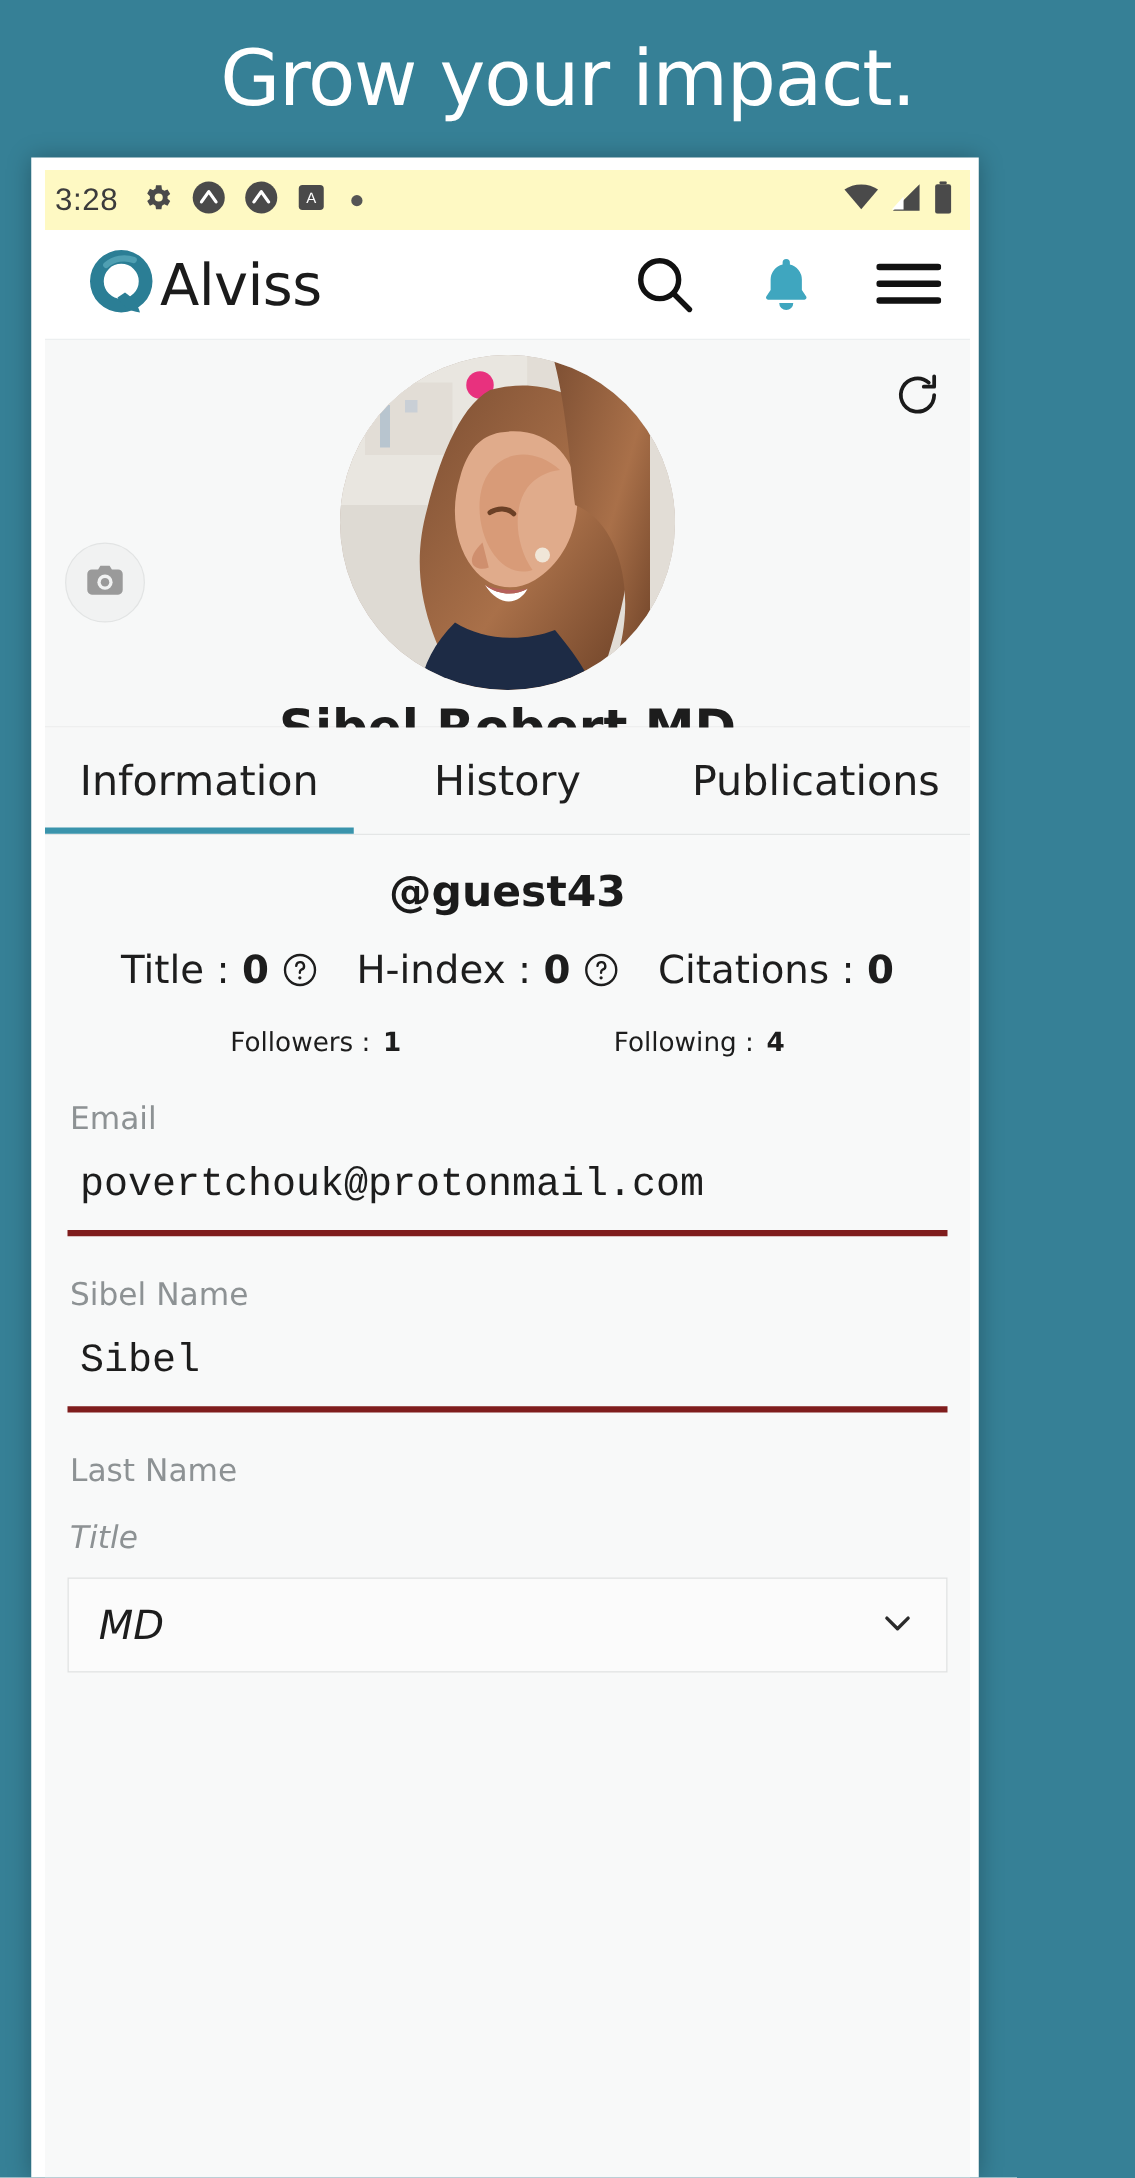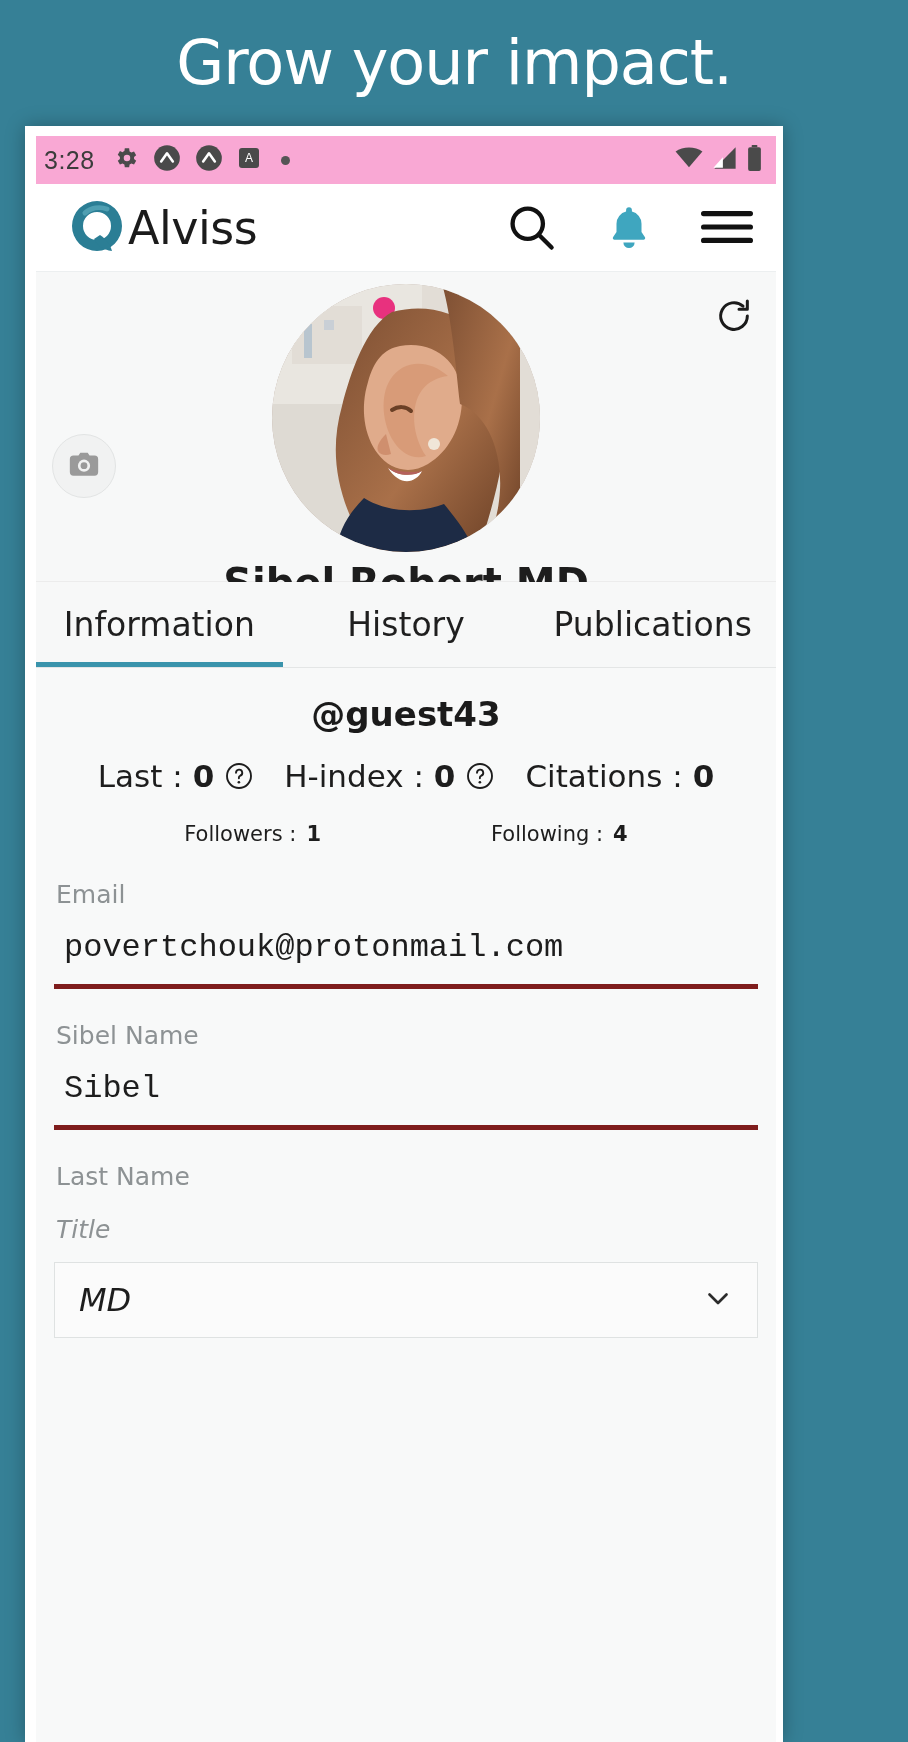--- a/index.html
+++ b/index.html
@@ -46,21 +46,21 @@
     top: 10px;
     width: 740px;
     height: 1606px;
     background: #ffffff;
     overflow: hidden;
   }
 
   
   .status-bar {
     height: 48px;
-    background: #f9a8d4;
+    background: #fef9c3;
     display: flex;
     align-items: center;
     padding: 0 14px 0 8px;
     position: relative;
   }
   .status-clock {
     font-size: 25px;
     color: #3c3c3c;
     font-family: "Liberation Sans", sans-serif;
     letter-spacing: 0.5px;
@@ -415,21 +415,21 @@
         <span>Publications</span>
       </div>
     </div>
 
     <div class="panel">
 
       <div class="handle-row">@guest43</div>
 
       <div class="metrics-row">
         <div class="metric">
-          <span class="mlabel">Last :</span>
+          <span class="mlabel">Title :</span>
           <span class="mval">0</span>
           <span class="help-ico">
             <svg width="30" height="30" viewBox="0 0 24 24">
                 <circle cx="12" cy="12" r="9.6" stroke="#1d1d1d" stroke-width="1.5" fill="none"></circle>
                 <path d="M9.6 9.4a2.5 2.5 0 1 1 3.3 2.4c-.7.3-1 .8-1 1.6v.4" stroke="#1d1d1d" stroke-width="1.5" fill="none" stroke-linecap="round"></path>
                 <circle cx="11.9" cy="17" r="1.05" fill="#1d1d1d"></circle>
               </svg>
           </span>
         </div>
         <div class="metric">

